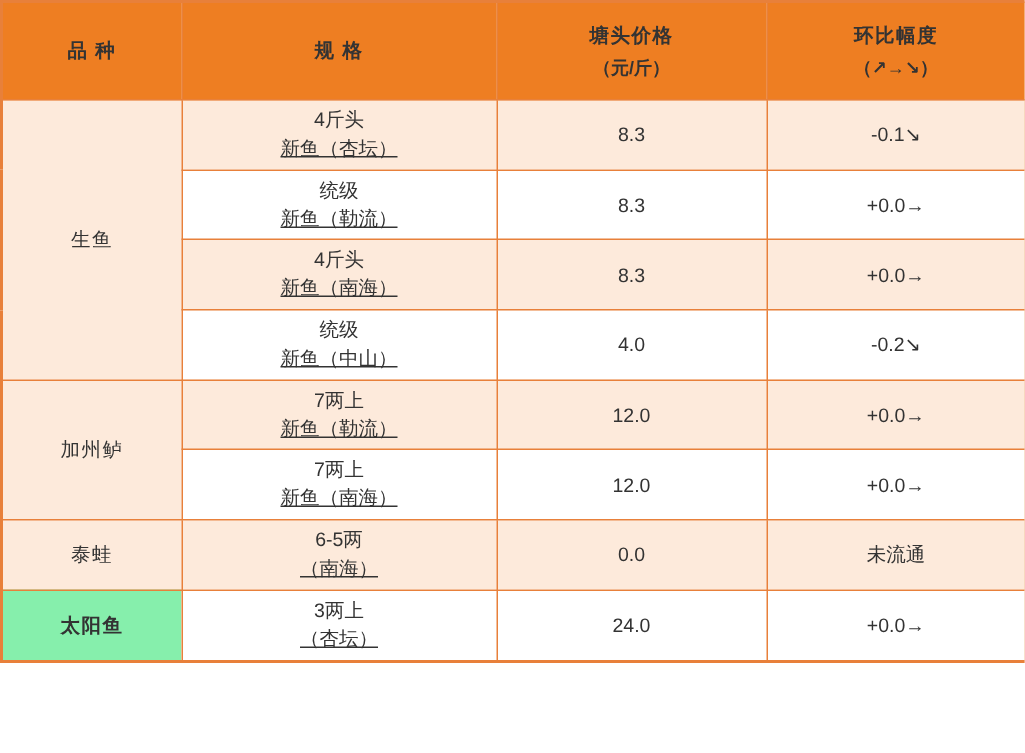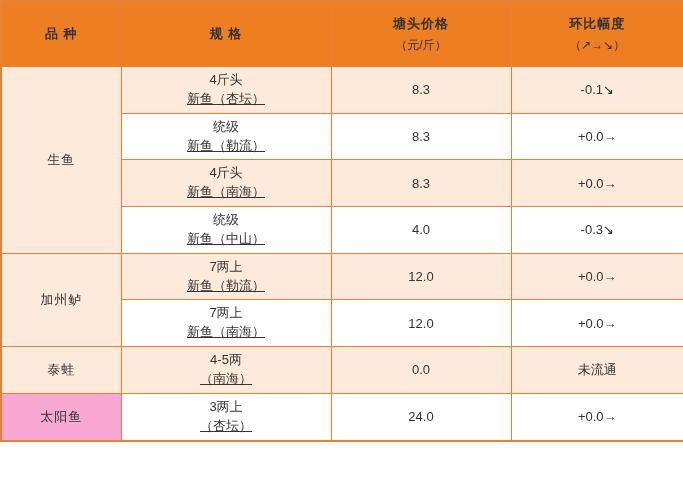--- a/index.html
+++ b/index.html
@@ -31,32 +31,33 @@
     background: #ee7e22;
     color: #ffffff;
     font-weight: bold;
     font-size: 14px;
     height: 56px;
     letter-spacing: 1px;
   }
   thead th .sub {
     display: block;
     font-size: 12px;
-    font-weight: normal;
+    font-weight: bold;
     margin-top: 4px;
     letter-spacing: 0;
   }
   td.species {
     background: #fbe0cc;
     font-size: 14px;
     color: #3a3a3a;
     letter-spacing: 1px;
   }
   td.species.plain {
-    background: #f9a8d4;
+    background: #86efac;
+    font-weight: bold;
   }
   tr.tint td {
     background: #fdeadb;
   }
   tr.plain td {
     background: #ffffff;
   }
   td.spec .line1 {
     display: block;
     line-height: 1.45;
@@ -135,21 +136,21 @@
         </td>
         <td class="price">8.3</td>
         <td class="change flat">+0.0→</td>
       </tr>
       <tr class="plain">
         <td class="spec">
           <span class="line1">统级</span>
           <span class="line2">新鱼（中山）</span>
         </td>
         <td class="price">4.0</td>
-        <td class="change down">-0.3↘</td>
+        <td class="change down">-0.2↘</td>
       </tr>
       <tr class="tint">
         <td class="species" rowspan="2">加州鲈</td>
         <td class="spec">
           <span class="line1">7两上</span>
           <span class="line2">新鱼（勒流）</span>
         </td>
         <td class="price">12.0</td>
         <td class="change flat">+0.0→</td>
       </tr>
@@ -157,21 +158,21 @@
         <td class="spec">
           <span class="line1">7两上</span>
           <span class="line2">新鱼（南海）</span>
         </td>
         <td class="price">12.0</td>
         <td class="change flat">+0.0→</td>
       </tr>
       <tr class="tint">
         <td class="species" rowspan="1">泰蛙</td>
         <td class="spec">
-          <span class="line1">4-5两</span>
+          <span class="line1">6-5两</span>
           <span class="line2">（南海）</span>
         </td>
         <td class="price">0.0</td>
         <td class="change none">未流通</td>
       </tr>
       <tr class="plain">
         <td class="species plain" rowspan="1">太阳鱼</td>
         <td class="spec">
           <span class="line1">3两上</span>
           <span class="line2">（杏坛）</span>

